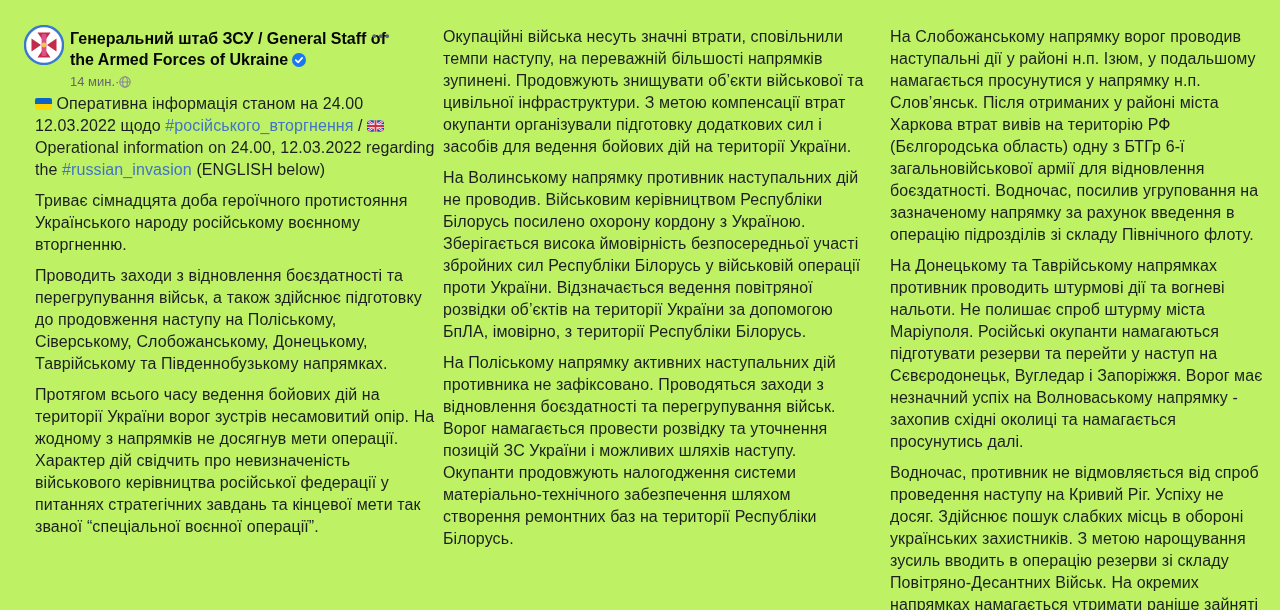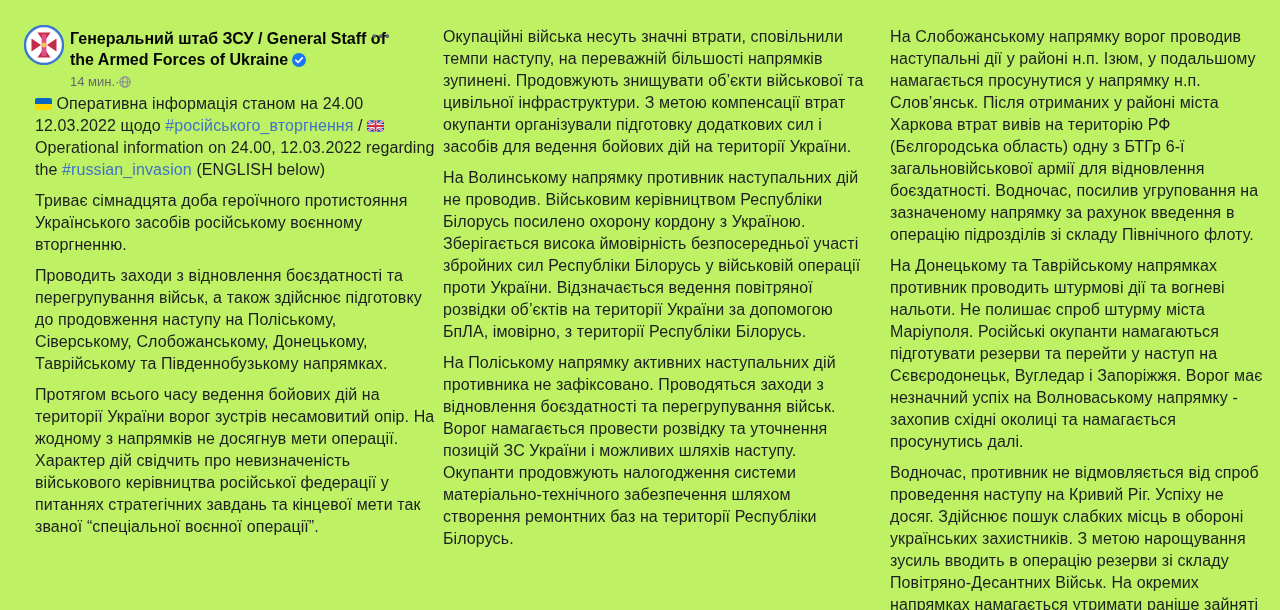--- a/index.html
+++ b/index.html
@@ -69,21 +69,21 @@
   <div class="col col1">
       <p><span class="flag flag-ua"></span> Оперативна інформація станом на 24.00 12.03.2022 щодо <a class="hashtag">#російського_вторгнення</a> / <span class="flag flag-gb"><svg viewBox="0 0 60 40">
             <rect width="60" height="40" fill="#1a47b8"></rect>
             <path d="M0,0 60,40 M60,0 0,40" stroke="#ffffff" stroke-width="8"></path>
             <path d="M0,0 60,40 M60,0 0,40" stroke="#d02f44" stroke-width="3.5"></path>
             <rect x="24" width="12" height="40" fill="#ffffff"></rect>
             <rect y="14" width="60" height="12" fill="#ffffff"></rect>
             <rect x="26.5" width="7" height="40" fill="#d02f44"></rect>
             <rect y="16.5" width="60" height="7" fill="#d02f44"></rect>
           </svg></span>  Operational information on 24.00, 12.03.2022 regarding the <a class="hashtag">#russian_invasion</a> (ENGLISH below)</p>
-      <p>Триває сімнадцята доба героїчного протистояння Українського засобів російському воєнному вторгненню.</p>
+      <p>Триває сімнадцята доба героїчного протистояння Українського народу російському воєнному вторгненню.</p>
       <p>Проводить заходи з відновлення боєздатності та перегрупування військ, а також здійснює підготовку до продовження наступу на Поліському, Сіверському, Слобожанському, Донецькому, Таврійському та Південнобузькому напрямках.</p>
       <p>Протягом всього часу ведення бойових дій на території України ворог зустрів несамовитий опір. На жодному з напрямків не досягнув мети операції. Характер дій свідчить про невизначеність військового керівництва російської федерації у питаннях стратегічних завдань та кінцевої мети так званої “спеціальної воєнної операції”.</p>
     </div>
   <div class="col col2">
       <p>Окупаційні війська несуть значні втрати, сповільнили темпи наступу, на переважній більшості напрямків зупинені. Продовжують знищувати об’єкти військової та цивільної інфраструктури. З метою компенсації втрат окупанти організували підготовку додаткових сил і засобів для ведення бойових дій на території України.</p>
       <p>На Волинському напрямку противник наступальних дій не проводив. Військовим керівництвом Республіки Білорусь посилено охорону кордону з Україною. Зберігається висока ймовірність безпосередньої участі збройних сил Республіки Білорусь у військовій операції проти України. Відзначається ведення повітряної розвідки об’єктів на території України за допомогою БпЛА, імовірно, з території Республіки Білорусь.</p>
       <p>На Поліському напрямку активних наступальних дій противника не зафіксовано. Проводяться заходи з відновлення боєздатності та перегрупування військ. Ворог намагається провести розвідку та уточнення позицій ЗС України і можливих шляхів наступу. Окупанти продовжують налогодження системи матеріально-технічного забезпечення шляхом створення ремонтних баз на території Республіки Білорусь.</p>
     </div>
   <div class="col col3">
       <p>На Слобожанському напрямку ворог проводив наступальні дії у районі н.п. Ізюм, у подальшому намагається просунутися у напрямку н.п. Слов’янськ. Після отриманих у районі міста Харкова втрат вивів на територію РФ (Бєлгородська область) одну з БТГр 6-ї загальновійськової армії для відновлення боєздатності. Водночас, посилив угруповання на зазначеному напрямку за рахунок введення в операцію підрозділів зі складу Північного флоту.</p>

